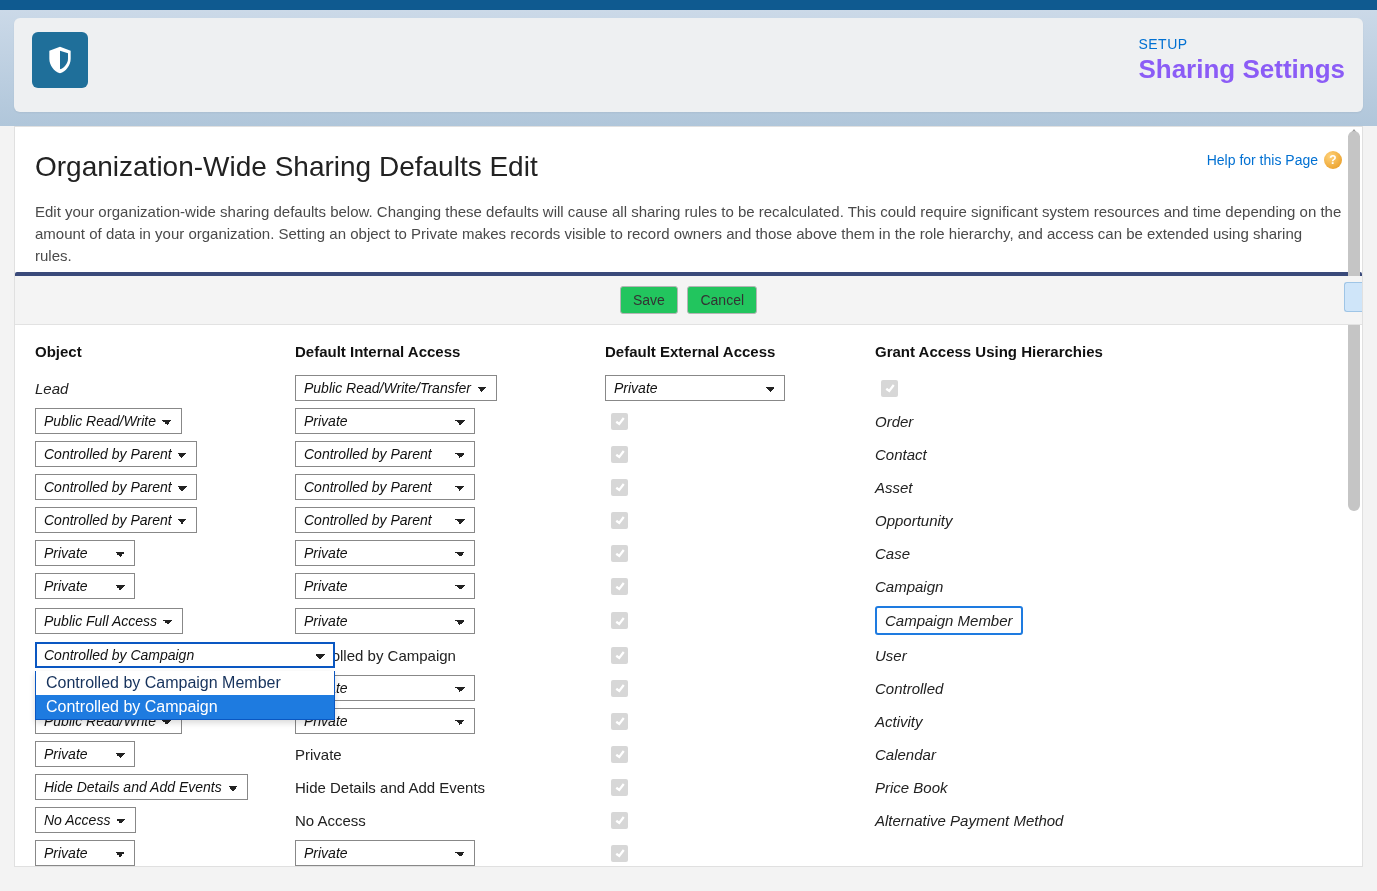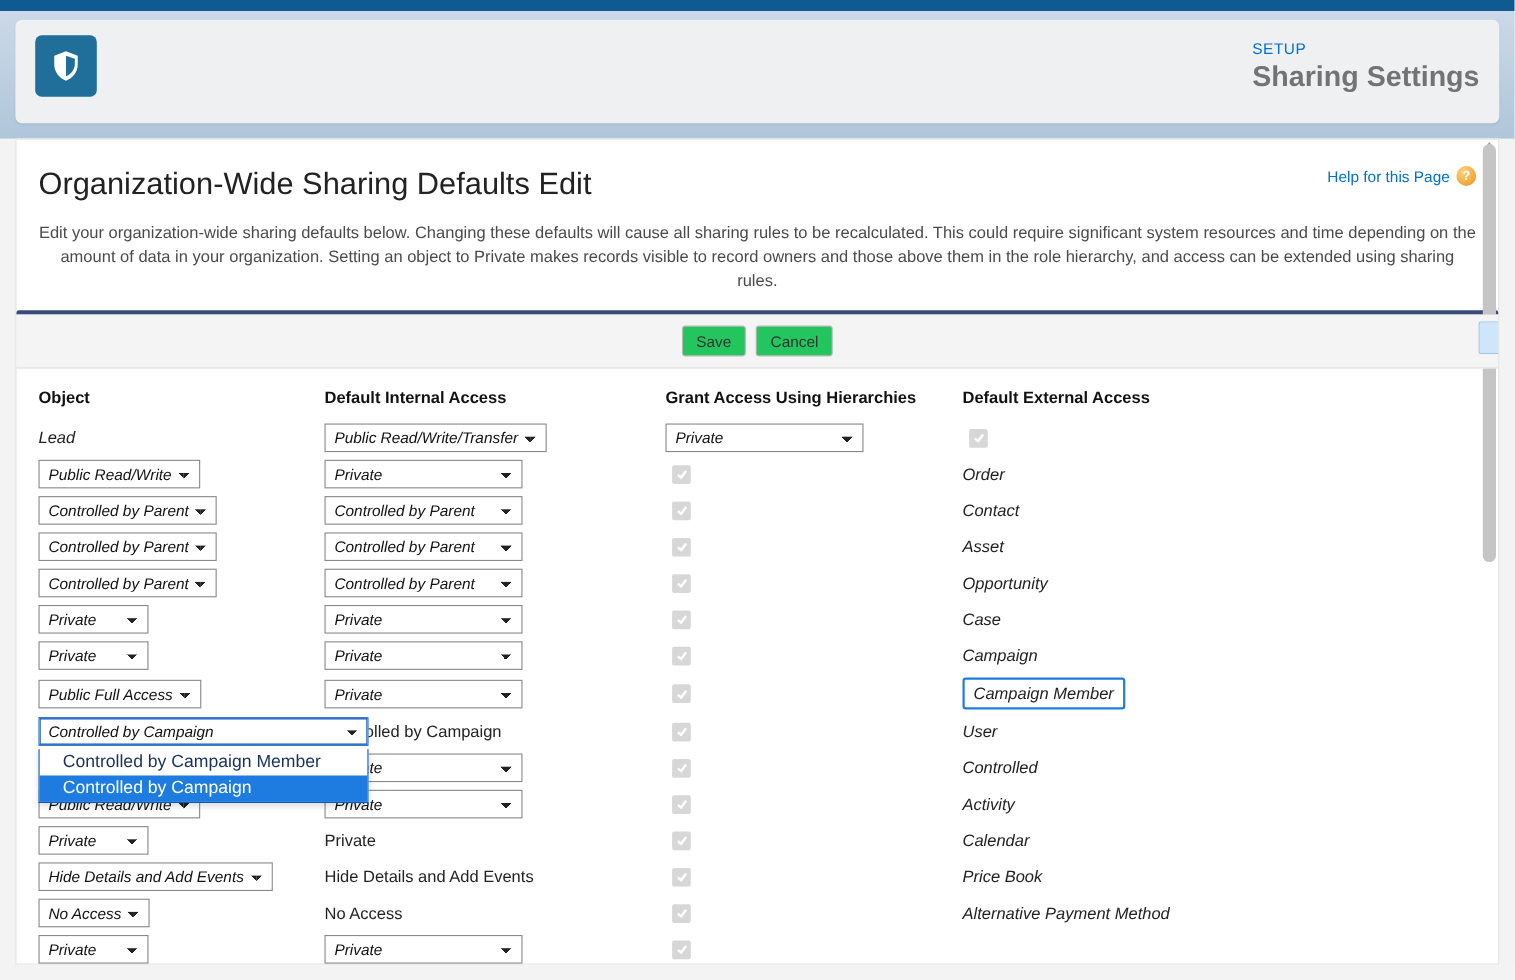--- a/index.html
+++ b/index.html
@@ -37,21 +37,21 @@
   .header-icon svg { width: 32px; height: 32px; fill: #fff; }
   .header-text .eyebrow {
     color: #0070d2;
     font-size: 14px;
     letter-spacing: 0.5px;
     margin-bottom: 2px;
   }
   .header-text .title {
     font-size: 26px;
     font-weight: 700;
-    color: #737373;
+    color: #8b5cf6;
   }
 
   .content-wrap {
     margin: 0 14px;
     background: #fff;
     border: 1px solid #e0e0e0;
     position: relative;
     min-height: 720px;
   }
   .scrollbar {
@@ -89,22 +89,21 @@
   .help-icon {
     width: 18px; height: 18px; border-radius: 50%;
     background: radial-gradient(circle at 35% 30%, #ffd27a, #e6951a);
     display: inline-flex; align-items:center; justify-content:center;
     color: #fff; font-weight: bold; font-size: 12px;
   }
   .intro {
     font-size: 15px;
     color: #4a4a4a;
     line-height: 1.45;
-    margin-bottom: 16px;
-    text-align: center;
+    margin-bottom: 6px;
   }
   .accent-bar {
     height: 4px;
     background: #3a4a7a;
     margin: 0 -20px;
     border-radius: 2px 2px 0 0;
   }
   .btn-row {
     background: #f4f4f4;
     border-bottom: 1px solid #e2e2e2;
@@ -200,21 +199,21 @@
   .dropdown-pop {
     position: absolute;
     background: #fff;
     border: 1px solid #0a57c2;
     border-top: none;
     box-shadow: 0 3px 6px rgba(0,0,0,0.15);
     z-index: 20;
     font-size: 16px;
   }
   .dropdown-pop .opt {
-    padding: 3px 21px;
+    padding: 3px 10px;
     white-space: nowrap;
     cursor: pointer;
   }
   .dropdown-pop .opt.sel-opt {
     background: #1e7be0;
     color: #fff;
   }
   .cell-rel { position: relative; }
 </style>
 </head>
@@ -254,22 +253,22 @@
     <div class="accent-bar"></div>
     <div class="btn-row">
       <button class="btn">Save</button>
       <button class="btn">Cancel</button>
       <div class="collapse-tab"></div>
     </div>
 
     <div class="grid" id="grid">
       <div class="col-head">Object</div>
       <div class="col-head">Default Internal Access</div>
+      <div class="col-head">Default External Access</div>
       <div class="col-head">Grant Access Using Hierarchies</div>
-      <div class="col-head">Default External Access</div>
     <div class="obj-label">Lead</div>
         <div class="cell-rel"><select class="sel"><option>Public Read/Write/Transfer</option></select></div>
         <div><select class="sel" style="min-width: 180px;"><option>Private</option></select></div>
         <div class="hier-cell"><span class="chk">
             <svg viewBox="0 0 16 16">
               <polyline points="3,9 7,12 13,4"></polyline>
             </svg>
           </span></div>
         <div class="cell-rel"><select class="sel"><option>Public Read/Write</option></select></div>
         <div><select class="sel" style="min-width: 180px;"><option>Private</option></select></div>

